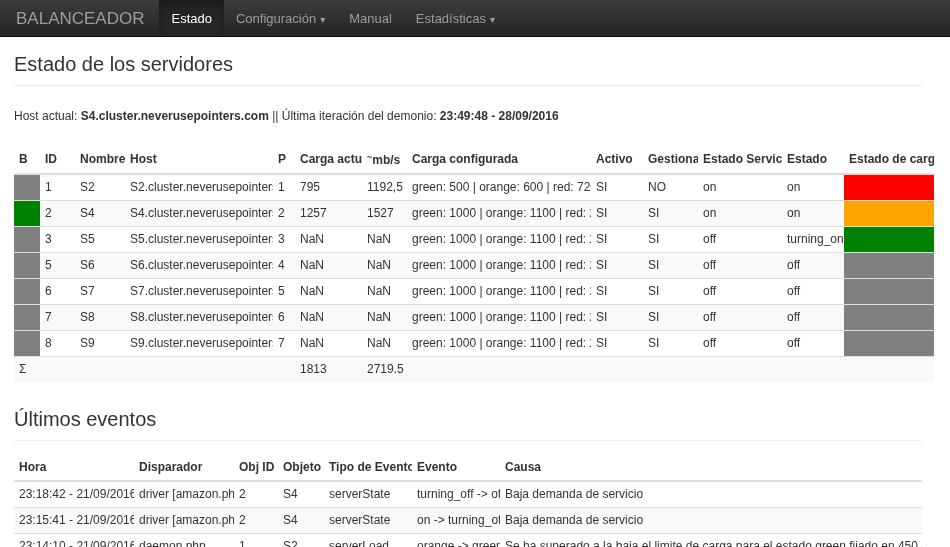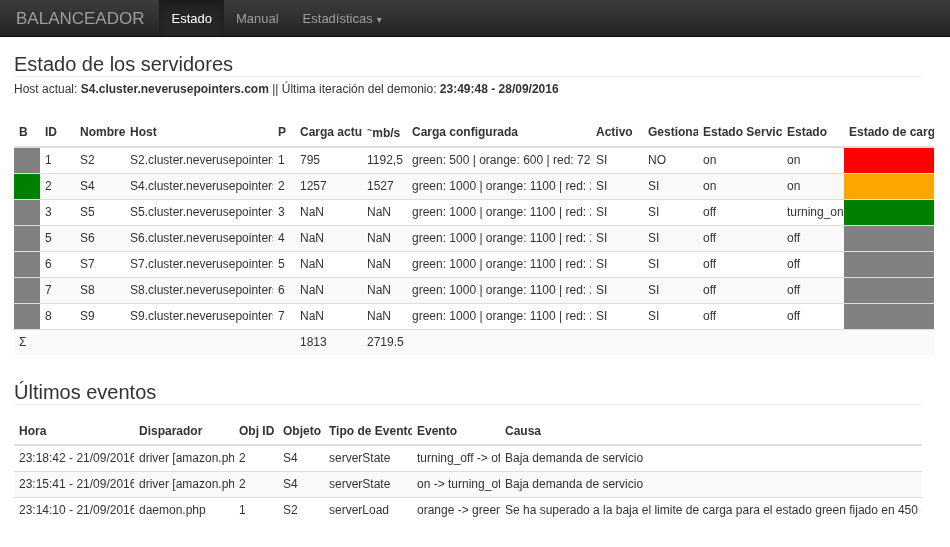--- a/index.html
+++ b/index.html
@@ -30,26 +30,26 @@
     background: linear-gradient(to bottom, #222 0%, #282828 100%);
     box-shadow: inset 0 3px 9px rgba(0,0,0,0.25);
   }
   .caret { font-size: 10px; margin-left: 4px; }
 
   
   .container { margin: 0 28px 0 14px; }
 
   h2.section-title {
     font-size: 20px; font-weight: 400; color: #333;
-    margin: 16px 0 0 0; 
+    margin: 16px 0 0 0; padding-bottom: 9px;
     border-bottom: 1px solid #eee;
   }
   h2.second { margin-top: 26px; }
 
-  .host-line { font-size: 12px; margin-top: 5px; color: #333; }
+  .host-line { font-size: 12px; margin-top: 23px; color: #333; }
   .host-line b { font-weight: bold; }
 
   
   table {
     width: 100%; border-collapse: collapse; table-layout: fixed;
     font-size: 12px; margin-top: 22px;
   }
   table.events { margin-top: 14px; }
   th {
     text-align: left; font-weight: bold; color: #333;
@@ -67,20 +67,23 @@
   tbody tr:nth-child(even) td.colored { background-color: inherit; }
   .sup { font-size: 9px; vertical-align: 4px; }
 </style>
 </head>
 <body>
 
 <nav class="navbar">
   <span class="navbar-brand">BALANCEADOR</span>
   <span class="nav-item active">
     <span>Estado</span>
+  </span>
+  <span class="nav-item">
+    <span>Configuración</span><span class="caret">▾</span>
   </span>
   <span class="nav-item">
     <span>Manual</span>
   </span>
   <span class="nav-item">
     <span>Estadísticas</span><span class="caret">▾</span>
   </span>
 </nav>
 
 <div class="container">

